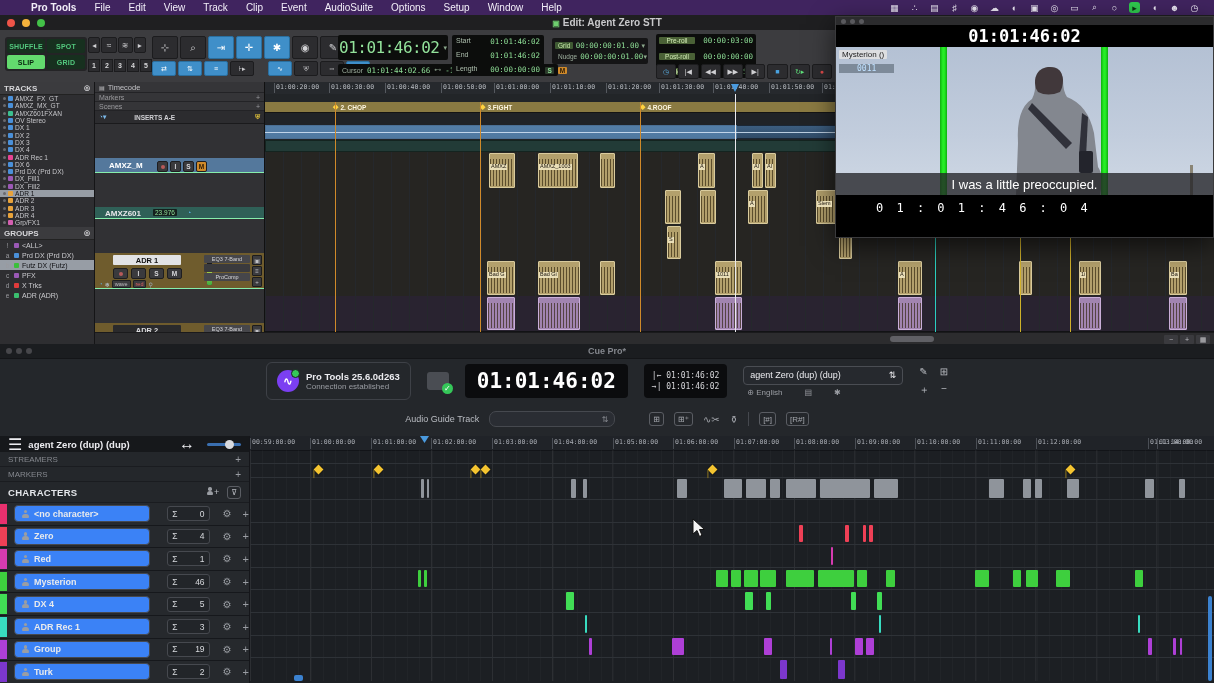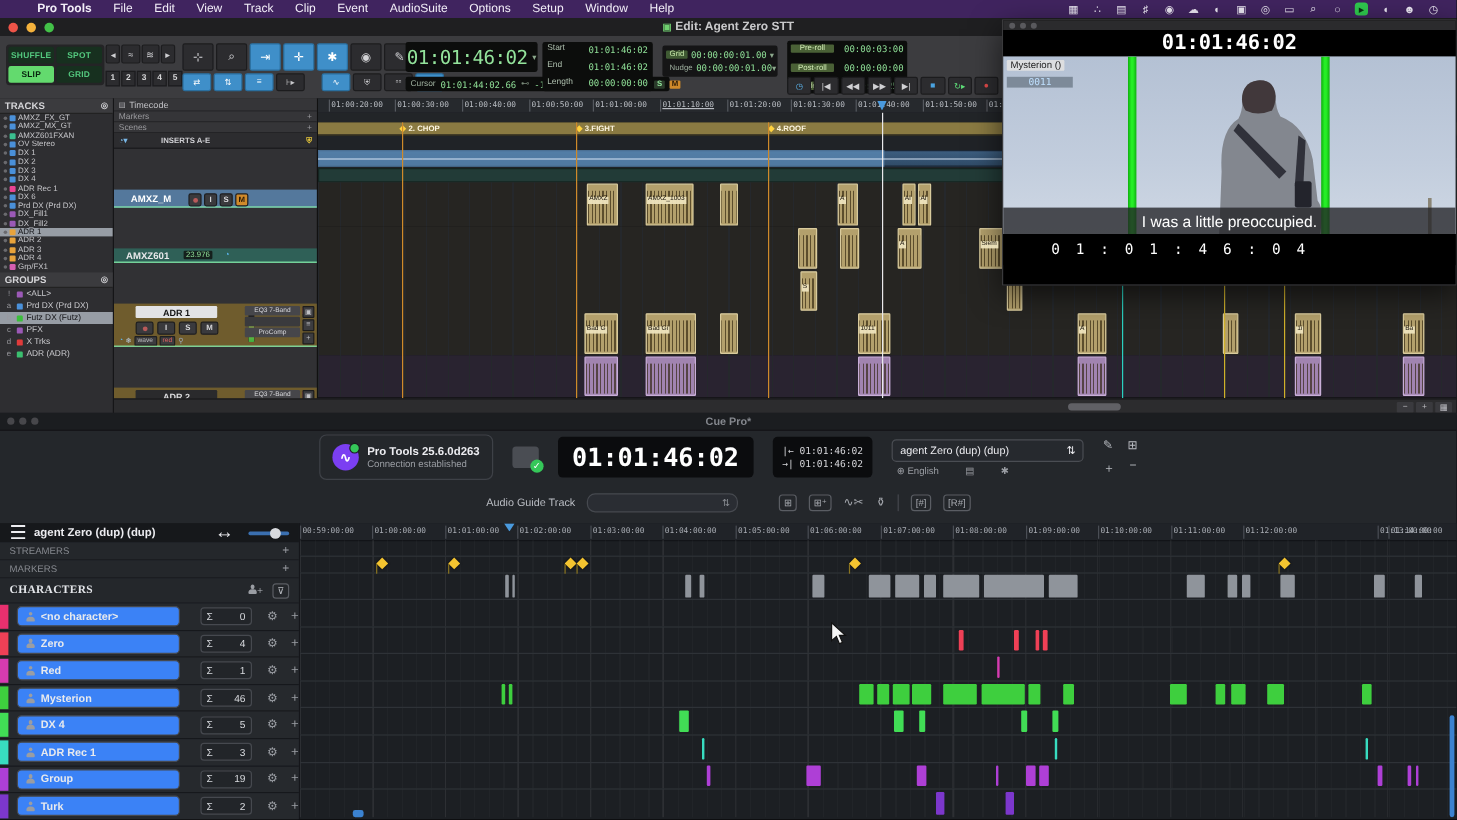--- a/index.html
+++ b/index.html
@@ -142,21 +142,21 @@
   .boxicon{border:1px solid #5a5d63;border-radius:3px;font-size:8px;padding:0 3px;height:12px;display:flex;align-items:center;}
   .cpsep{width:1px;height:14px;background:#45484e;}
   
   .leftpanel{position:absolute;left:0;top:92px;width:250px;height:247px;background:#212428;border-right:1px solid #15161a;box-sizing:border-box;}
   .lpheader{height:16px;background:#16181b;display:flex;align-items:center;gap:6px;padding:0 8px;color:#ececf0;}
   .lpheader .t{font-size:9.5px;font-weight:bold;}
   .slider{width:34px;height:3px;background:#3a6fb0;border-radius:2px;position:relative;margin-left:6px;}
   .slider i{position:absolute;left:18px;top:-3px;width:9px;height:9px;border-radius:50%;background:#d8dade;}
   .lprow{height:14px;display:flex;align-items:center;justify-content:space-between;padding:0 8px;font-size:8px;color:#85888e;border-bottom:1px solid #1a1c20;background:#24272b;}
   .lprow .plus{color:#9a9da3;font-size:10px;}
-  .charhdr{height:20px;display:flex;align-items:center;justify-content:space-between;padding:0 8px;color:#e4e6ea;background:#24272b;border-bottom:1px solid #1a1c20;font-family:Liberation Serif, serif;}
+  .charhdr{height:20px;display:flex;align-items:center;justify-content:space-between;padding:0 8px;color:#e4e6ea;background:#24272b;border-bottom:1px solid #1a1c20;}
   .charhdr .t{font-size:9.5px;font-weight:bold;letter-spacing:.3px;}
   .charhdr .icons{display:flex;gap:8px;align-items:center;font-size:9px;color:#b9bcc2;}
   .crow{position:relative;height:22.6px;display:flex;align-items:center;gap:5px;border-bottom:1px solid #16181c;background:#26292d;box-sizing:border-box;padding-left:14px;}
   .cswatch{position:absolute;left:0;top:1px;bottom:1px;width:7px;}
   .cpill{width:128px;height:15px;background:#3b82f6;border:1px solid #46494f;border-radius:4px;display:flex;align-items:center;gap:5px;padding:0 6px;color:#e8eaed;font-size:9px;font-weight:bold;white-space:nowrap;overflow:hidden;}
   .person{position:relative;width:8px;height:8px;flex:none;}
   .person::before{content:"";position:absolute;left:2.5px;top:0;width:3.5px;height:3.5px;border-radius:50%;background:#9a9da3;}
   .person::after{content:"";position:absolute;left:1px;top:4px;width:6.5px;height:4px;border-radius:3px 3px 1px 1px;background:#9a9da3;}
   .ccount{width:34px;height:13px;background:#222529;border:1px solid #46494f;border-radius:3px;display:flex;align-items:center;justify-content:space-between;padding:0 4px;color:#d8dade;font-size:8.5px;margin-left:12px;}
   .cgear{color:#9a9da3;font-size:10px;margin-left:8px;}
@@ -701,21 +701,21 @@
   </div>
 
   <div class="canvas">
     <div class="eruler">
 
     <span class="etick" style="left: 11px;">01:00:20:00</span>
         <span class="etick" style="left: 66px;">01:00:30:00</span>
         <span class="etick" style="left: 122px;">01:00:40:00</span>
         <span class="etick" style="left: 178px;">01:00:50:00</span>
         <span class="etick" style="left: 231px;">01:01:00:00</span>
-        <span class="etick" style="left: 287px; text-decoration: underline;">01:01:10:00</span>
+        <span class="etick" style="left: 287px;">01:01:10:00</span>
         <span class="etick" style="left: 343px;">01:01:20:00</span>
         <span class="etick" style="left: 396px;">01:01:30:00</span>
         <span class="etick" style="left: 450px;">01:01:40:00</span>
         <span class="etick" style="left: 506px;">01:01:50:00</span>
         <span class="etick" style="left: 559px;">01:02:00:00</span>
       </div>
     <div class="esub"></div>
     <div class="markerbar">
 
     <span class="emarker" style="left: 68px;">

